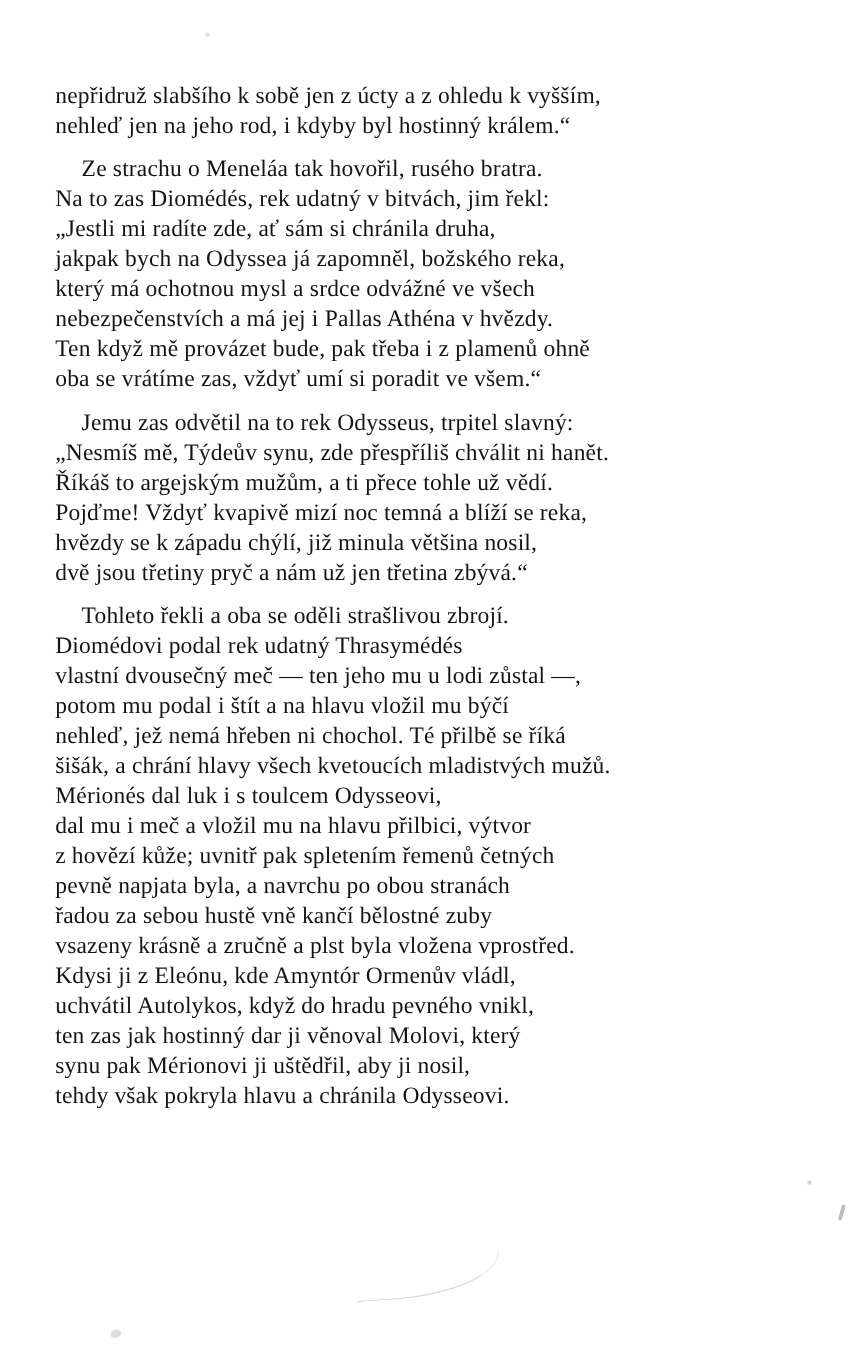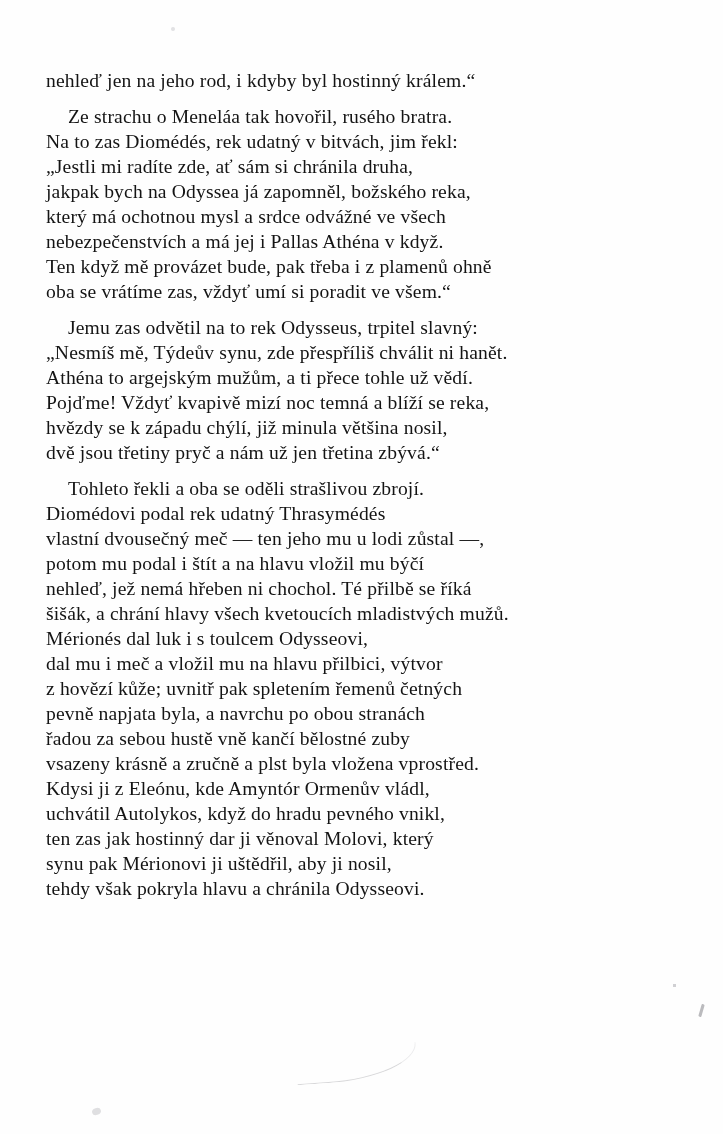--- a/index.html
+++ b/index.html
@@ -110,36 +110,37 @@
     transform: rotate(-18deg);
   }
 </style>
 </head>
 <body style="color: rgb(20, 20, 20);">
 
 <div class="page" style="background: rgb(254, 254, 254);">
 
   <div class="text-block">
       <div class="stanza">
+        <div class="verse-line">nepřidruž slabšího k sobě jen z úcty a z ohledu k vyšším,</div>
         <div class="verse-line">nehleď jen na jeho rod, i kdyby byl hostinný králem.“</div>
       </div>
       <div class="stanza">
         <div class="verse-line indent">Ze strachu o Meneláa tak hovořil, rusého bratra.</div>
         <div class="verse-line">Na to zas Diomédés, rek udatný v bitvách, jim řekl:</div>
         <div class="verse-line">„Jestli mi radíte zde, ať sám si chránila druha,</div>
         <div class="verse-line">jakpak bych na Odyssea já zapomněl, božského reka,</div>
         <div class="verse-line">který má ochotnou mysl a srdce odvážné ve všech</div>
-        <div class="verse-line">nebezpečenstvích a má jej i Pallas Athéna v když.</div>
+        <div class="verse-line">nebezpečenstvích a má jej i Pallas Athéna v hvězdy.</div>
         <div class="verse-line">Ten když mě provázet bude, pak třeba i z plamenů ohně</div>
         <div class="verse-line">oba se vrátíme zas, vždyť umí si poradit ve všem.“</div>
       </div>
       <div class="stanza">
         <div class="verse-line indent">Jemu zas odvětil na to rek Odysseus, trpitel slavný:</div>
         <div class="verse-line">„Nesmíš mě, Týdeův synu, zde přespříliš chválit ni hanět.</div>
-        <div class="verse-line">Athéna to argejským mužům, a ti přece tohle už vědí.</div>
+        <div class="verse-line">Říkáš to argejským mužům, a ti přece tohle už vědí.</div>
         <div class="verse-line">Pojďme! Vždyť kvapivě mizí noc temná a blíží se reka,</div>
         <div class="verse-line">hvězdy se k západu chýlí, již minula většina nosil,</div>
         <div class="verse-line">dvě jsou třetiny pryč a nám už jen třetina zbývá.“</div>
       </div>
       <div class="stanza">
         <div class="verse-line indent">Tohleto řekli a oba se oděli strašlivou zbrojí.</div>
         <div class="verse-line">Diomédovi podal rek udatný Thrasymédés</div>
         <div class="verse-line">vlastní dvousečný meč — ten jeho mu u lodi zůstal —,</div>
         <div class="verse-line">potom mu podal i štít a na hlavu vložil mu býčí</div>
         <div class="verse-line">nehleď, jež nemá hřeben ni chochol. Té přilbě se říká</div>

